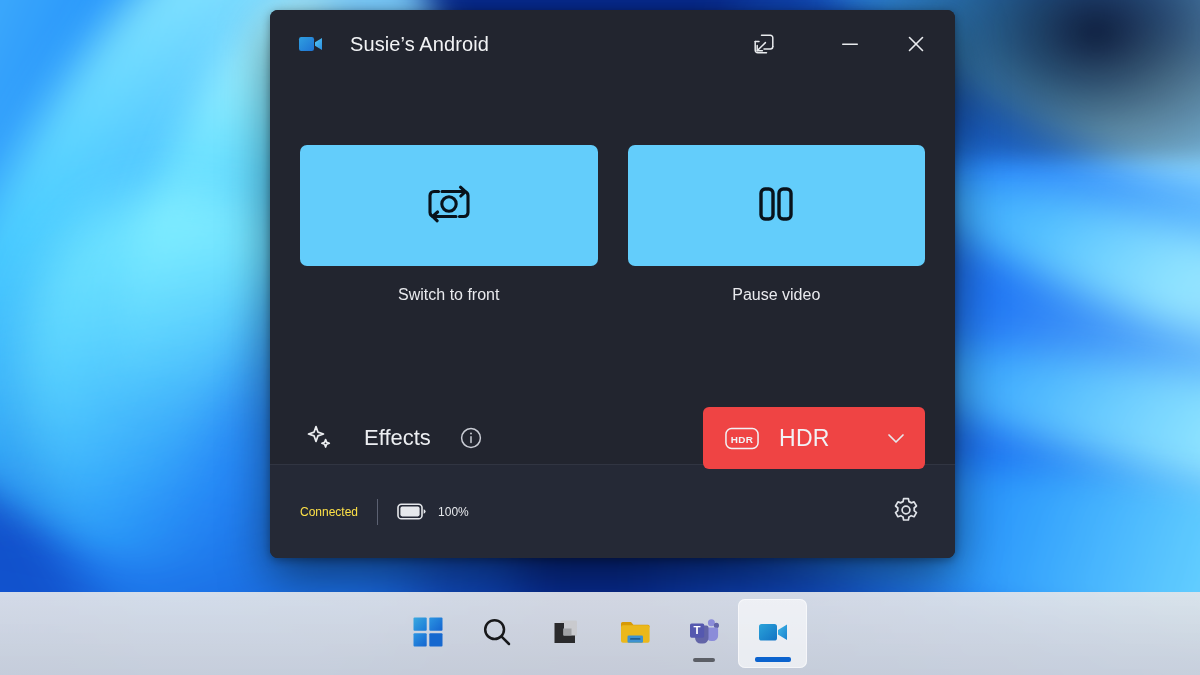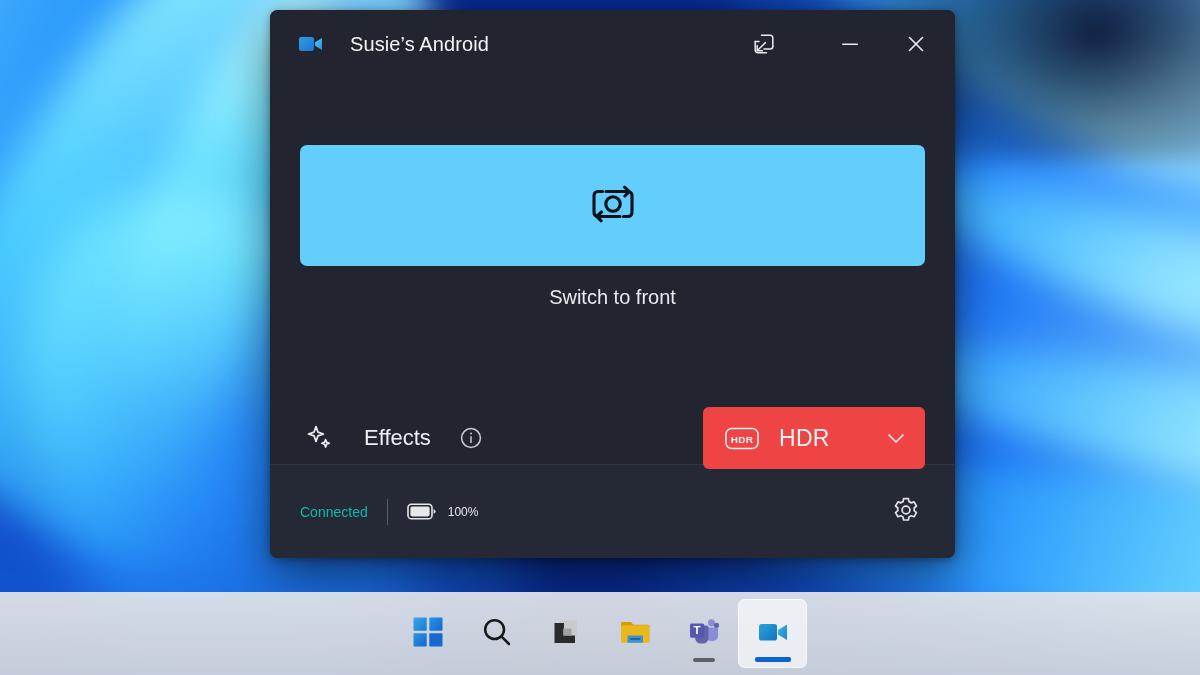--- a/index.html
+++ b/index.html
@@ -142,21 +142,21 @@
     border: none;
     border-radius: 7px;
     display: flex;
     align-items: center;
     justify-content: center;
     cursor: pointer;
   }
   .action-label {
     margin-top: 20px;
     color: #e9eaee;
-    font-size: 20px;
+    font-size: 16px;
     font-weight: 400;
     text-align: center;
   }
 
   
   #options-row {
     position: absolute;
     left: 30px;
     right: 30px;
     top: 330px;
@@ -197,21 +197,21 @@
   
   #status-bar {
     flex: 0 0 94px;
     height: 94px;
     border-top: 1px solid #313542;
     background: #252936;
     display: flex;
     align-items: center;
     padding: 0 26px 0 30px;
   }
-  #connection-status { color: #14b8a6; font-size: 14px; }
+  #connection-status { color: #fde047; font-size: 12px; }
   #status-divider {
     width: 1px; height: 26px;
     background: #5c6172;
     margin: 0 19px;
   }
   #battery-group { display: flex; align-items: center; gap: 11px; }
   #battery-icon { width: 30px; height: 19px; display: flex; }
   #battery-level { color: #e6e8ec; font-size: 12px; }
   #status-spacer { flex: 1 1 auto; }
   #settings-btn {
@@ -333,20 +333,31 @@
                 <path d="M37.5 36.5 H42 A4 4 0 0 0 46 32.5 V15.5 A4 4 0 0 0 42 11.5 H20"></path>
                 <circle cx="27" cy="24" r="7.2"></circle>
                 <path d="M38.5 7.2 L43.4 11.6 L38.8 16"></path>
                 <path d="M15.6 32 L10.6 36.4 L15.2 40.8"></path>
               </svg>
             </span>
           </button>
           <span class="action-label">Switch to front</span>
         </div>
 
+        <div class="action-col">
+          <button class="action-tile">
+            <span>
+              <svg width="44" height="48" viewBox="0 0 44 48" fill="none" stroke="#08121b" stroke-width="3.4">
+                <rect x="7" y="9" width="12" height="30" rx="4.2"></rect>
+                <rect x="25" y="9" width="12" height="30" rx="4.2"></rect>
+              </svg>
+            </span>
+          </button>
+          <span class="action-label">Pause video</span>
+        </div>
       </div>
 
       <div id="options-row">
 
         <button id="effects-group">
           <span id="sparkle-icon">
             <svg width="30" height="30" viewBox="0 0 30 30" fill="none" stroke="#eceef1" stroke-width="1.7" stroke-linejoin="round">
               <path d="M11 3.5 L12.9 9.1 L18.5 11 L12.9 12.9 L11 18.5 L9.1 12.9 L3.5 11 L9.1 9.1 Z"></path>
               <path d="M20.6 16.6 L21.6 19.3 L24.3 20.3 L21.6 21.3 L20.6 24 L19.6 21.3 L16.9 20.3 L19.6 19.3 Z"></path>
             </svg>

